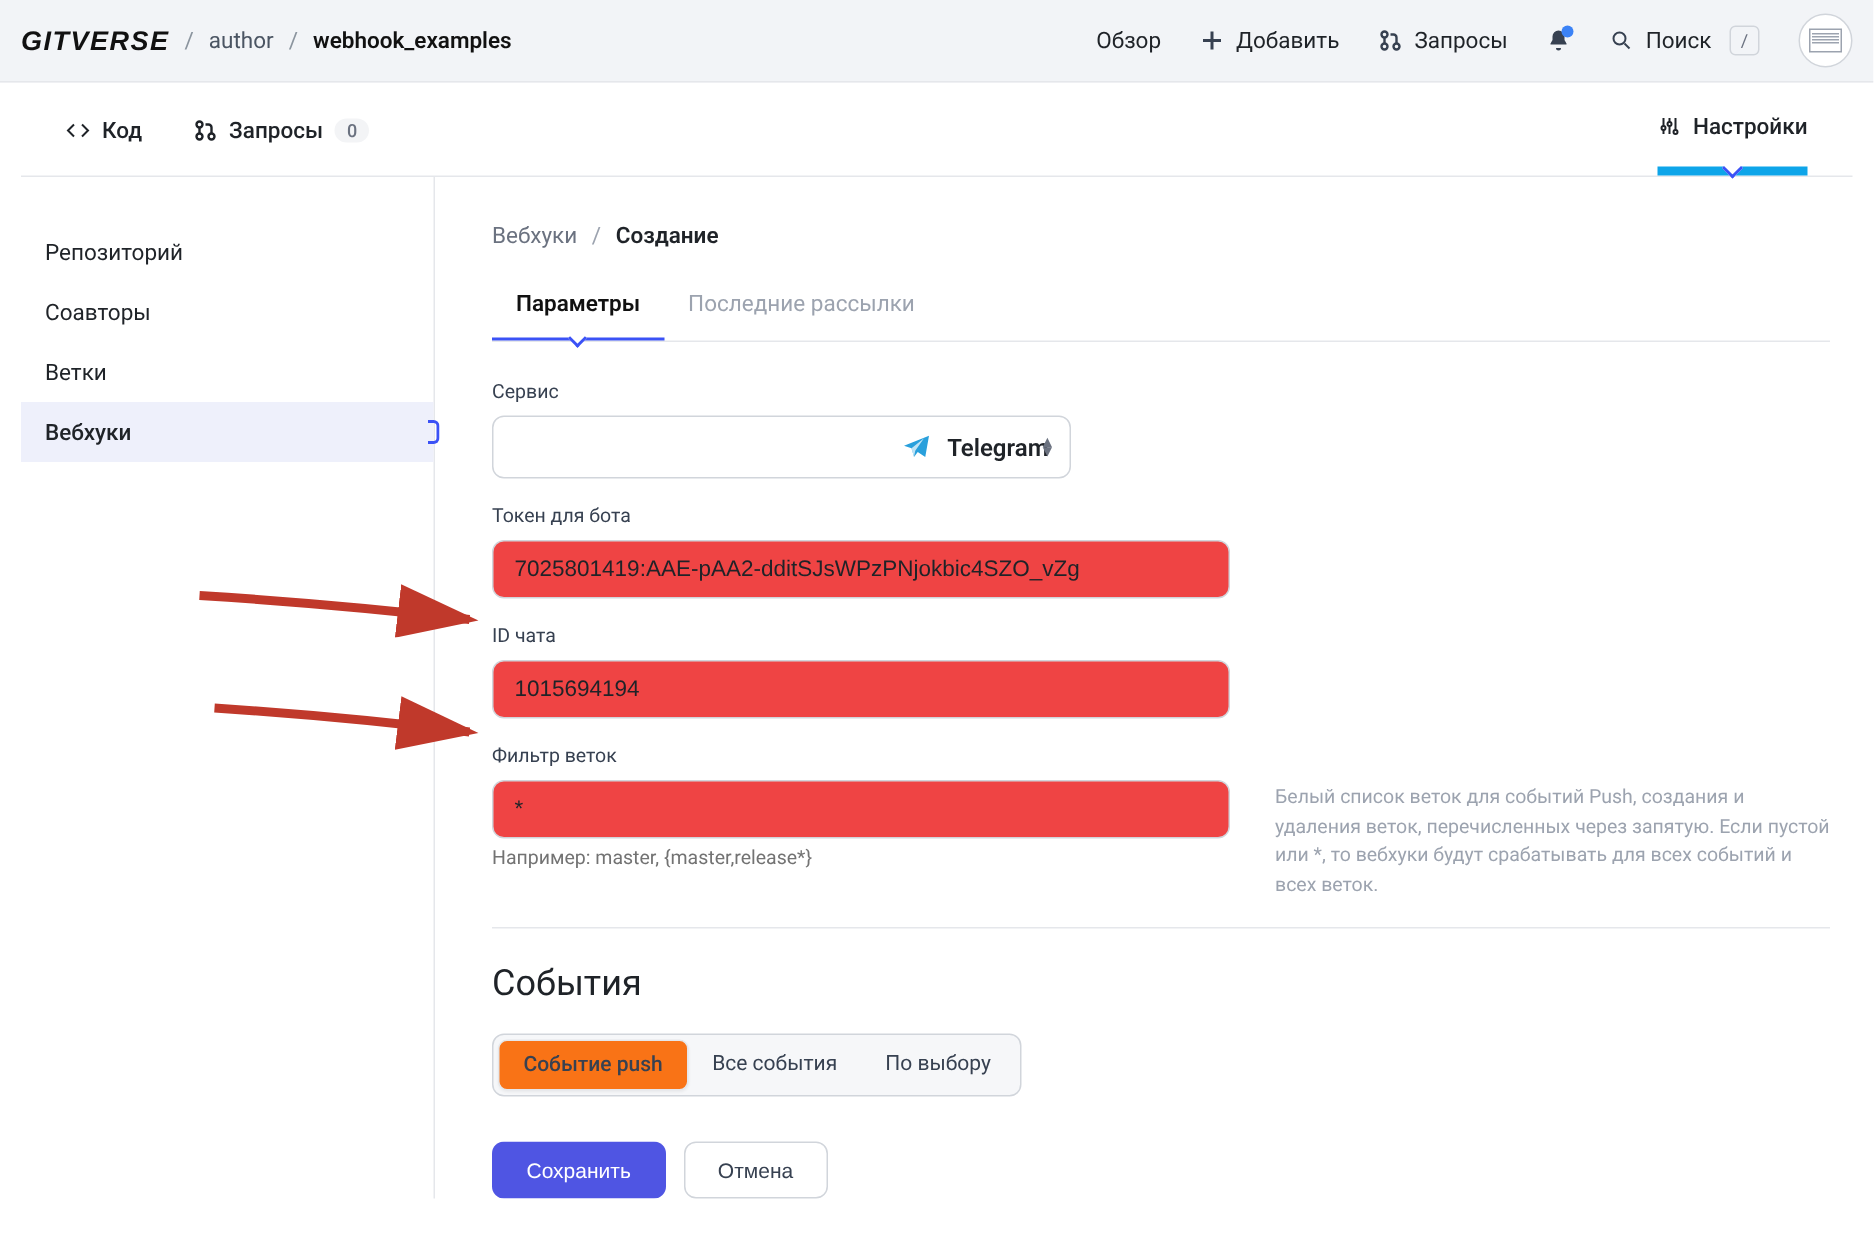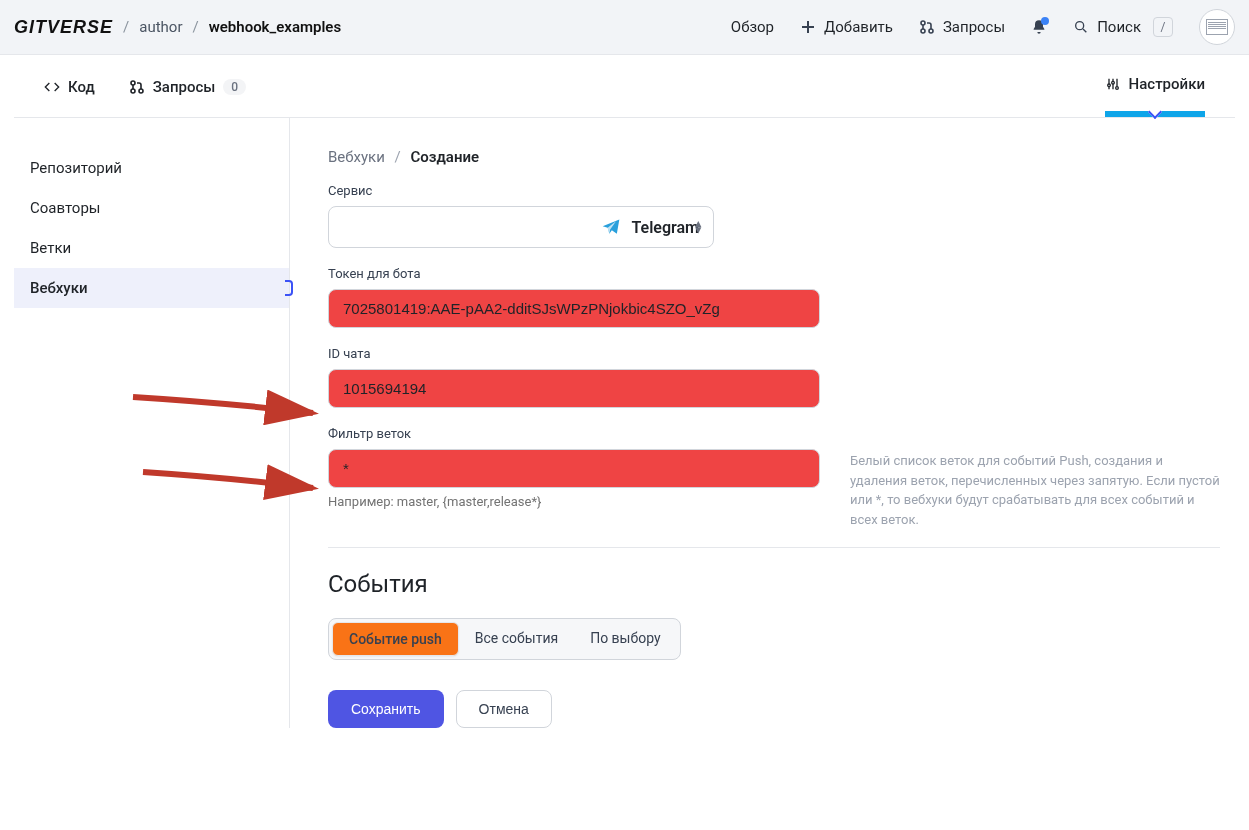--- a/index.html
+++ b/index.html
@@ -295,20 +295,24 @@
     <div class="sidebar-item active">Вебхуки</div>
   </div>
 
   <div class="main">
     <div class="breadcrumb2">
       <span class="bc-link">Вебхуки</span>
       <span class="bc-sep">/</span>
       <span class="bc-current">Создание</span>
     </div>
 
+    <div class="inner-tabs" style="max-width:892px;">
+      <div class="inner-tab active">Параметры</div>
+      <div class="inner-tab">Последние рассылки</div>
+    </div>
 
     <div class="form-row" style="width:386px;">
       <label class="form-label">Сервис</label>
       <div class="select-wrap">
         <svg class="telegram-icon" viewBox="0 0 24 24" fill="#29a0dc">
             <path d="M22 3L2 11l6 2 2 7 3-4 6 4 3-17z"></path>
             <path d="M8 13l10-8-7 10-1 5-2-7z" fill="#fff" opacity="0.7"></path>
           </svg>
         <span>Telegram</span>
         <span class="select-caret">▴<br>▾</span>

